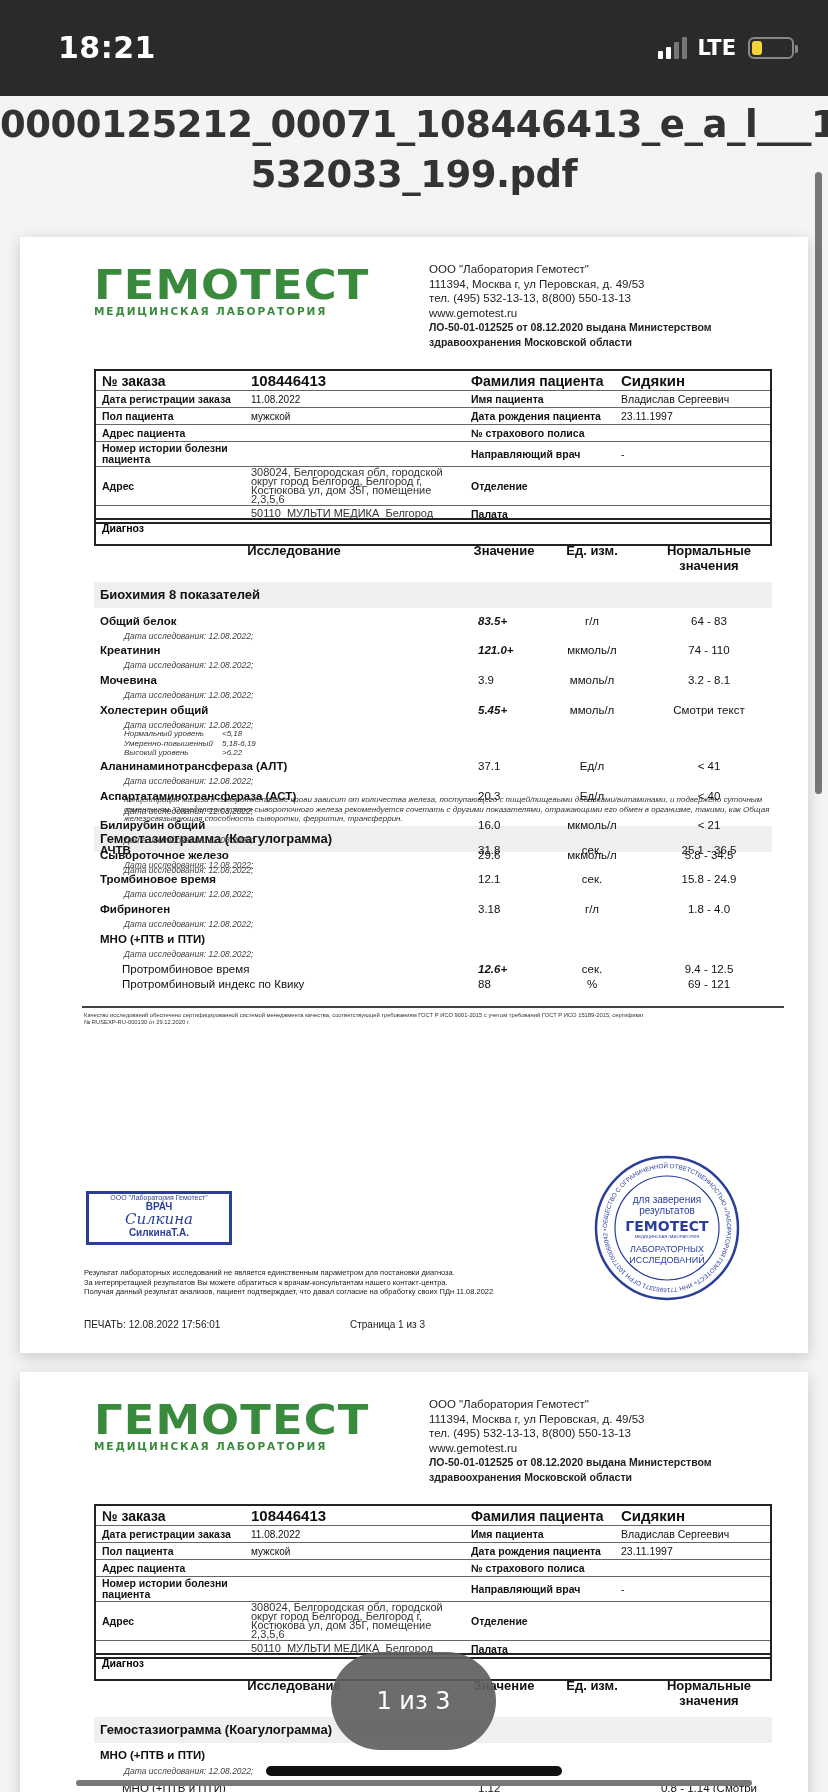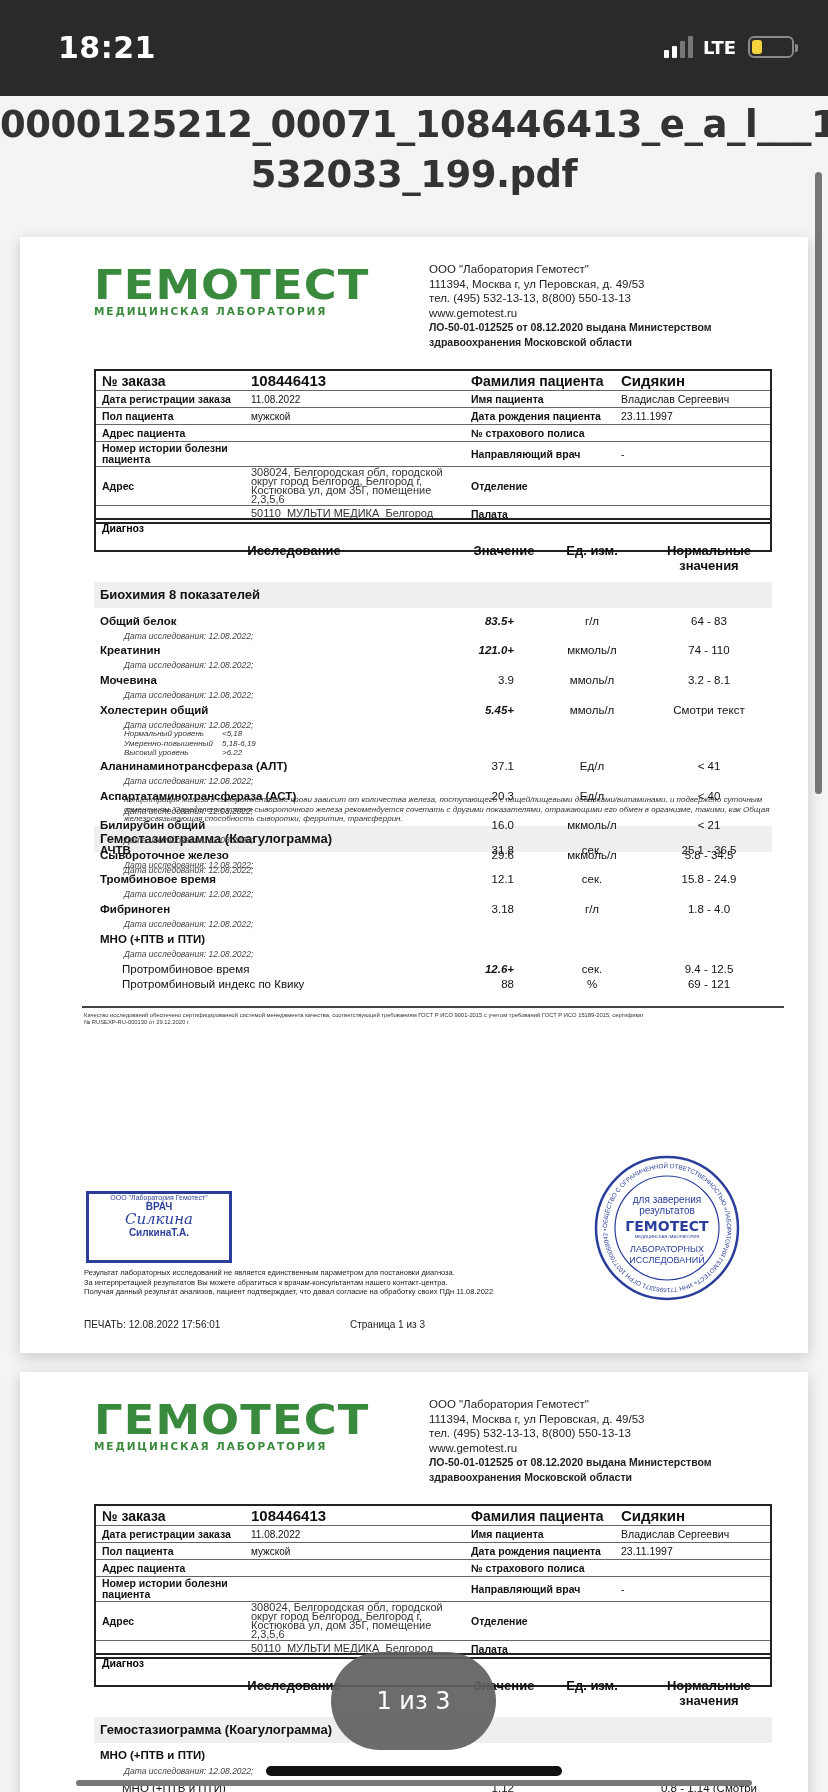--- a/index.html
+++ b/index.html
@@ -3,21 +3,21 @@
 <meta charset="utf-8">
 <style>
   * { box-sizing: border-box; margin: 0; padding: 0; }
   html, body { width: 828px; height: 1792px; overflow: hidden; background: #f4f4f4; font-family: "Liberation Sans", sans-serif; }
   .statusbar { position: absolute; left: 0; top: 0; width: 828px; height: 96px; background: #2a2a2a; color: #fff; text-align: center; }
   .statusbar .time { position: absolute; left: 58px; top: 30px; font-size: 30px; font-weight: bold; font-family: "DejaVu Sans", sans-serif; letter-spacing: 0.5px; }
   .statusbar .right { position: absolute; right: 34px; top: 36px; display: flex; align-items: center; gap: 6px; }
   .signal { display: flex; align-items: flex-end; gap: 3px; height: 22px; }
   .signal span { width: 5px; background: #fff; border-radius: 1px; }
   .signal span.dim { background: #777; }
-  .lte { font-size: 18px; font-weight: bold; font-family: "DejaVu Sans", sans-serif; margin-left: 4px; }
+  .lte { font-size: 21px; font-weight: bold; font-family: "DejaVu Sans", sans-serif; margin-left: 4px; }
   .battery { position: relative; width: 46px; height: 22px; border: 2px solid #888; border-radius: 6px; margin-left: 6px; }
   .battery .fill { position: absolute; left: 2px; top: 2px; bottom: 2px; background: #f5d33c; border-radius: 3px; }
   .battery .nub { position: absolute; right: -6px; top: 6px; width: 3px; height: 8px; background: #888; border-radius: 0 2px 2px 0; }
 
   .doc-title { position: absolute; left: 0; top: 100px; width: 828px; text-align: center; font-family: "DejaVu Sans", sans-serif; font-weight: bold; font-size: 37px; line-height: 50px; color: #333; letter-spacing: -0.5px; }
   .scroll-indicator { position: absolute; left: 815px; top: 172px; width: 7px; height: 622px; background: #777; border-radius: 4px; }
 
   .page { position: absolute; left: 20px; width: 788px; background: #fff; box-shadow: 0 4px 14px rgba(0,0,0,0.18); }
   .page1 { top: 237px; height: 1116px; }
   .page2 { top: 1372px; height: 440px; }
@@ -31,41 +31,41 @@
   .info-table { position: absolute; left: 74px; width: 678px; border: 2px solid #222; border-collapse: collapse; }
   .info-table td { border-bottom: 1px solid #666; font-size: 10.5px; padding: 1px 6px; vertical-align: middle; color: #111; height: 17px; }
   .info-table tr:last-child td { border-bottom: none; }
   .info-table .lbl { font-weight: bold; width: 150px; }
   .info-table .val { width: 220px; font-size: 10px; }
   .info-table .lbl2 { font-weight: bold; width: 150px; }
   .info-table .val2 { font-size: 10.5px; }
   .info-table .big { font-size: 15px; font-weight: bold; }
   .info-table .small { font-size: 11px; line-height: 9px; color: #333; }
   .info-table td.lbl-small { font-size: 14px; }
-  .diag { position: absolute; left: 74px; width: 678px; height: 34px; border: 2px solid #222; font-size: 10.5px; font-weight: bold; padding: 2px 6px; }
+  .diag { position: absolute; left: 74px; width: 678px; height: 28px; border: 2px solid #222; font-size: 10.5px; font-weight: bold; padding: 2px 6px; }
 
   .col-head { position: absolute; left: 74px; width: 678px; font-size: 13px; font-weight: bold; color: #111; }
   .col-head span { position: absolute; text-align: center; }
   .section-band { position: absolute; left: 74px; width: 678px; height: 26px; background: #efefef; font-size: 13px; font-weight: bold; padding: 5px 6px; color: #111; }
 
   .row { position: absolute; left: 74px; width: 678px; font-size: 11.5px; color: #111; }
   .row .name { position: absolute; left: 6px; font-weight: bold; }
   .row .name.plain { font-weight: normal; left: 28px; }
-  .row .v { position: absolute; left: 360px; width: 60px; text-align: right; }
+  .row .v { position: absolute; left: 384px; width: 60px; text-align: left; }
   .row .v.abn { font-weight: bold; font-style: italic; }
   .row .u { position: absolute; left: 455px; width: 86px; text-align: center; }
   .row .n { position: absolute; left: 560px; width: 110px; text-align: center; }
   .date { position: absolute; left: 104px; font-size: 8.5px; font-style: italic; color: #444; }
   .note { position: absolute; left: 104px; font-size: 8px; font-style: italic; color: #333; line-height: 9.5px; }
   .note.wide { width: 650px; }
   .note .k { display: inline-block; width: 98px; }
 
   .hr { position: absolute; left: 62px; width: 702px; height: 2px; background: #444; }
   .cert { position: absolute; left: 64px; width: 560px; font-size: 5.8px; color: #333; line-height: 7px; }
-  .stamp-doc { position: absolute; left: 66px; top: 954px; width: 146px; height: 72px; border: 3px solid #2a3e9a; color: #2a3e9a; text-align: center; font-size: 10px; background: #fff; }
+  .stamp-doc { position: absolute; left: 66px; top: 954px; width: 146px; height: 54px; border: 3px solid #2a3e9a; color: #2a3e9a; text-align: center; font-size: 10px; background: #fff; }
   .stamp-doc .t1 { font-size: 7px; margin-top: 0px; }
   .stamp-doc .t2 { font-weight: bold; font-size: 10px; line-height: 11px; }
   .stamp-doc .sig { font-family: "DejaVu Serif", serif; font-style: italic; font-size: 15px; line-height: 15px; }
   .stamp-doc .t3 { font-weight: bold; font-size: 10px; line-height: 11px; }
   .disclaimer { position: absolute; left: 64px; top: 1031px; font-size: 7.5px; line-height: 9.5px; color: #222; }
   .print { position: absolute; left: 64px; top: 1082px; font-size: 10px; color: #222; }
   .pagenum { position: absolute; left: 330px; top: 1082px; font-size: 10px; color: #222; }
   .round-stamp { position: absolute; left: 574px; top: 918px; width: 146px; height: 146px; }
 
   .pager { position: absolute; left: 331px; top: 1652px; width: 165px; height: 98px; background: rgba(95,95,95,0.92); border-radius: 49px; color: #fff; font-family: "DejaVu Sans", sans-serif; font-size: 24px; text-align: center; line-height: 98px; }

